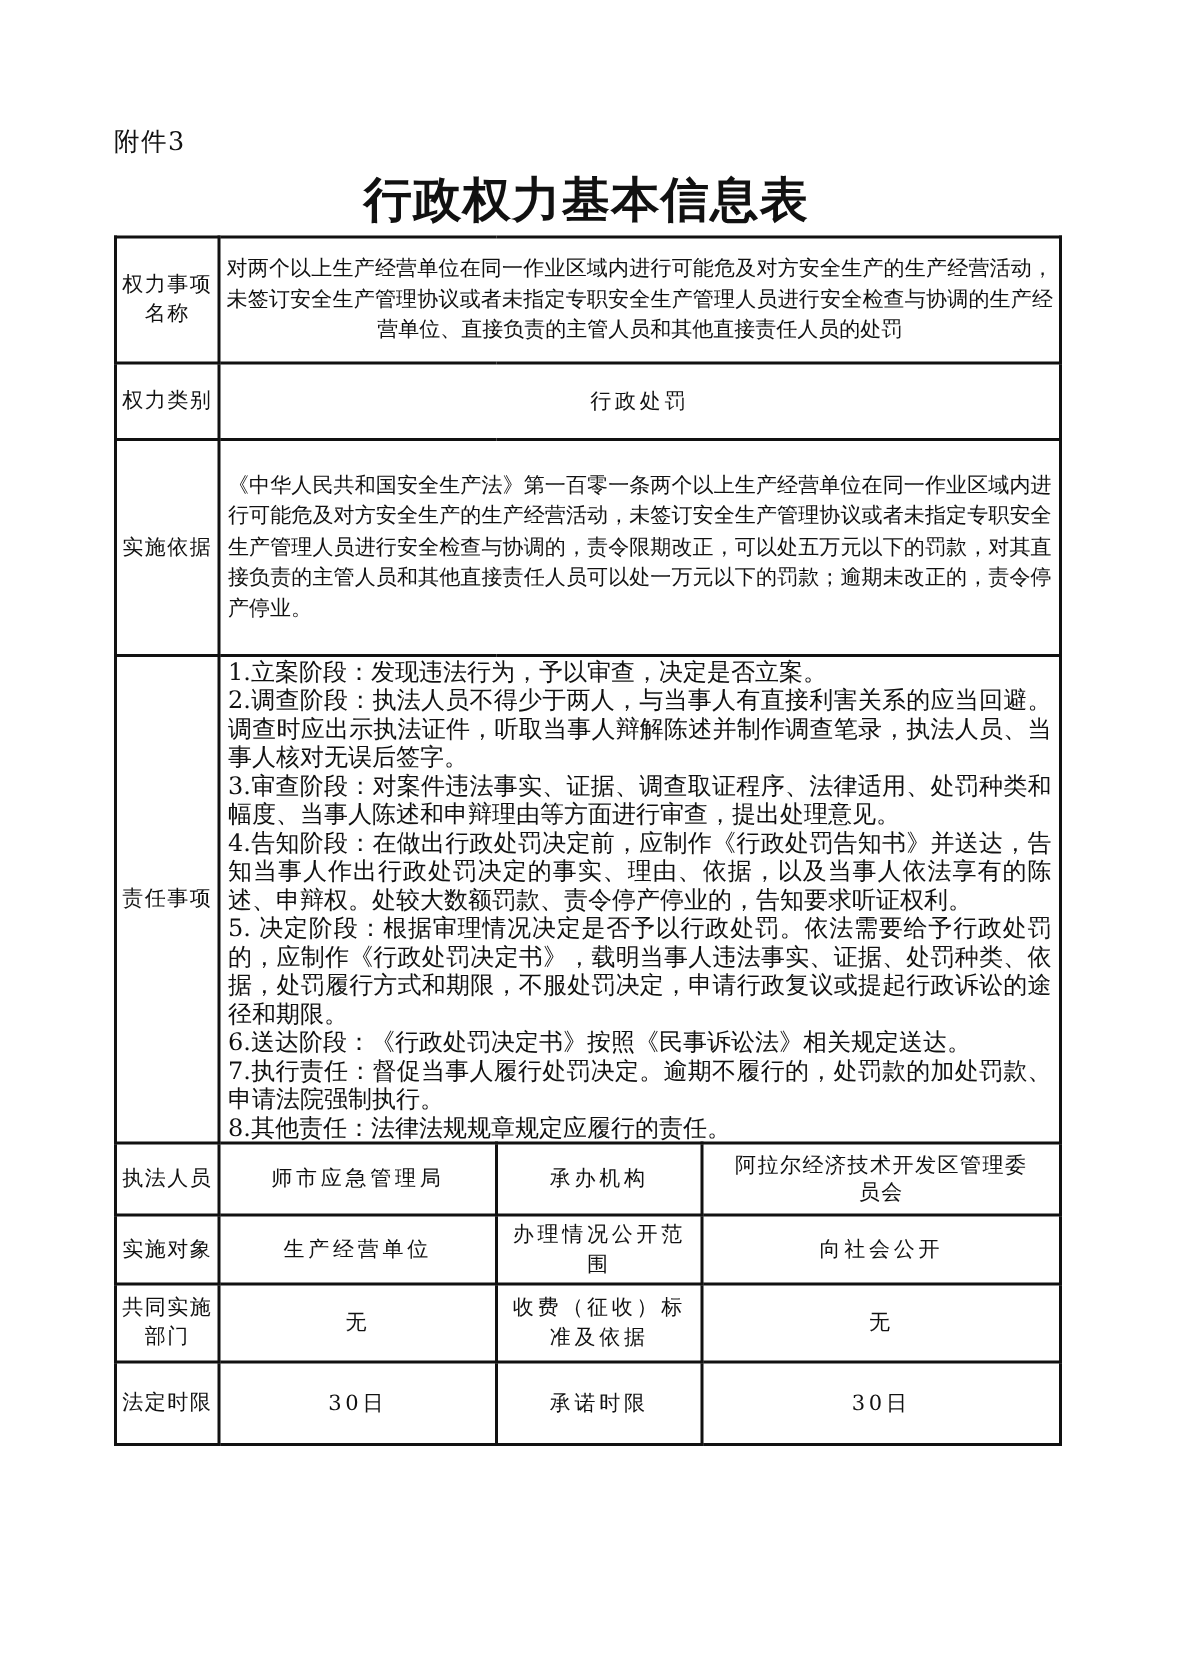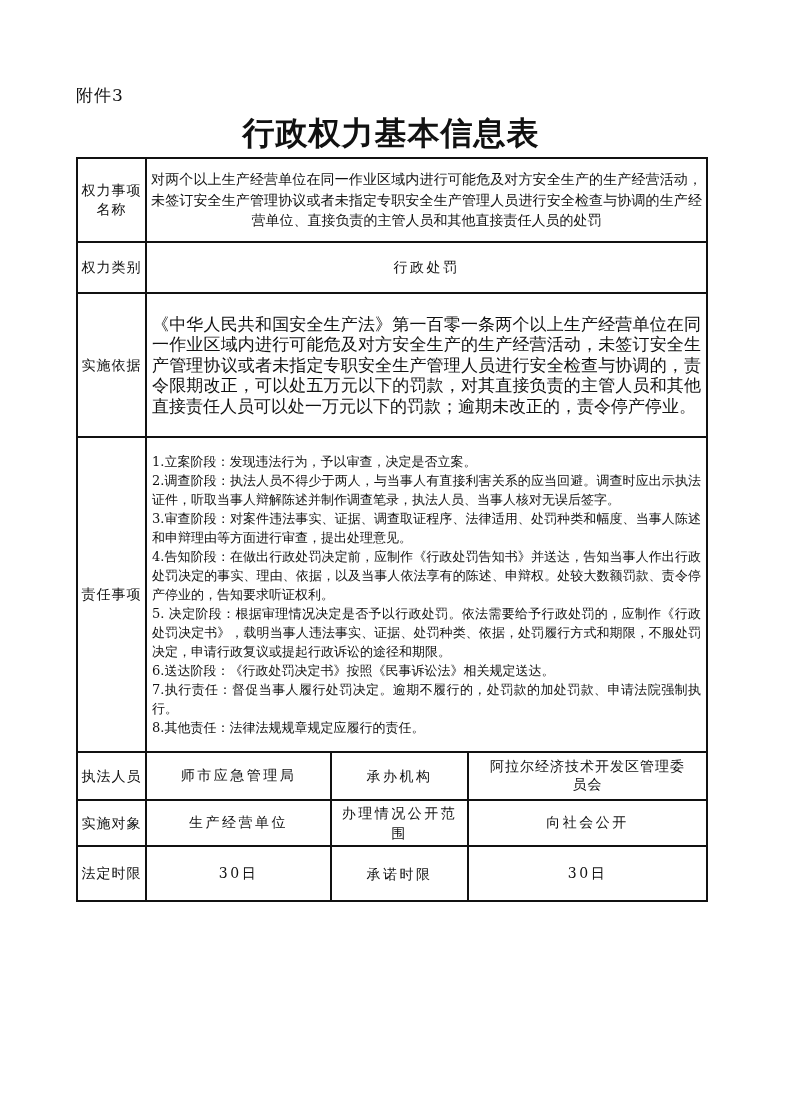--- a/index.html
+++ b/index.html
@@ -57,26 +57,26 @@
     text-align-last: center;
     line-height: 20.5px;
     padding: 2px 4px;
   }
   td.val-center {
     text-align: center;
     letter-spacing: 2.5px;
   }
   td.val-para {
     text-align: justify;
-    font-size: 17px;
+    font-size: 14px;
     line-height: 20.5px;
     padding: 2px 5px;
   }
   td.val-duty {
-    font-size: 13px;
+    font-size: 16px;
     padding: 0 5px;
   }
   td.val-duty .duty-line {
     text-align: justify;
     line-height: 19px;
   }
   td.c3 {
     text-align: center;
     letter-spacing: 2.5px;
     line-height: 20px;
@@ -134,20 +134,26 @@
         <td class="val-center">师市应急管理局</td>
         <td class="c3">承办机构</td>
         <td class="c4-tight">阿拉尔经济技术开发区管理委员会</td>
       </tr>
       <tr style="height:43px">
         <td class="lbl">实施对象</td>
         <td class="val-center">生产经营单位</td>
         <td class="c3">办理情况公开范围</td>
         <td class="val-center">向社会公开</td>
       </tr>
+      <tr style="height:52px">
+        <td class="lbl">共同实施部门</td>
+        <td class="val-center">无</td>
+        <td class="c3">收费（征收）标准及依据</td>
+        <td class="val-center">无</td>
+      </tr>
       <tr style="height:55px">
         <td class="lbl">法定时限</td>
         <td class="val-center">30日</td>
         <td class="c3">承诺时限</td>
         <td class="val-center">30日</td>
       </tr>
     </tbody>
   </table>
 </div>
 

